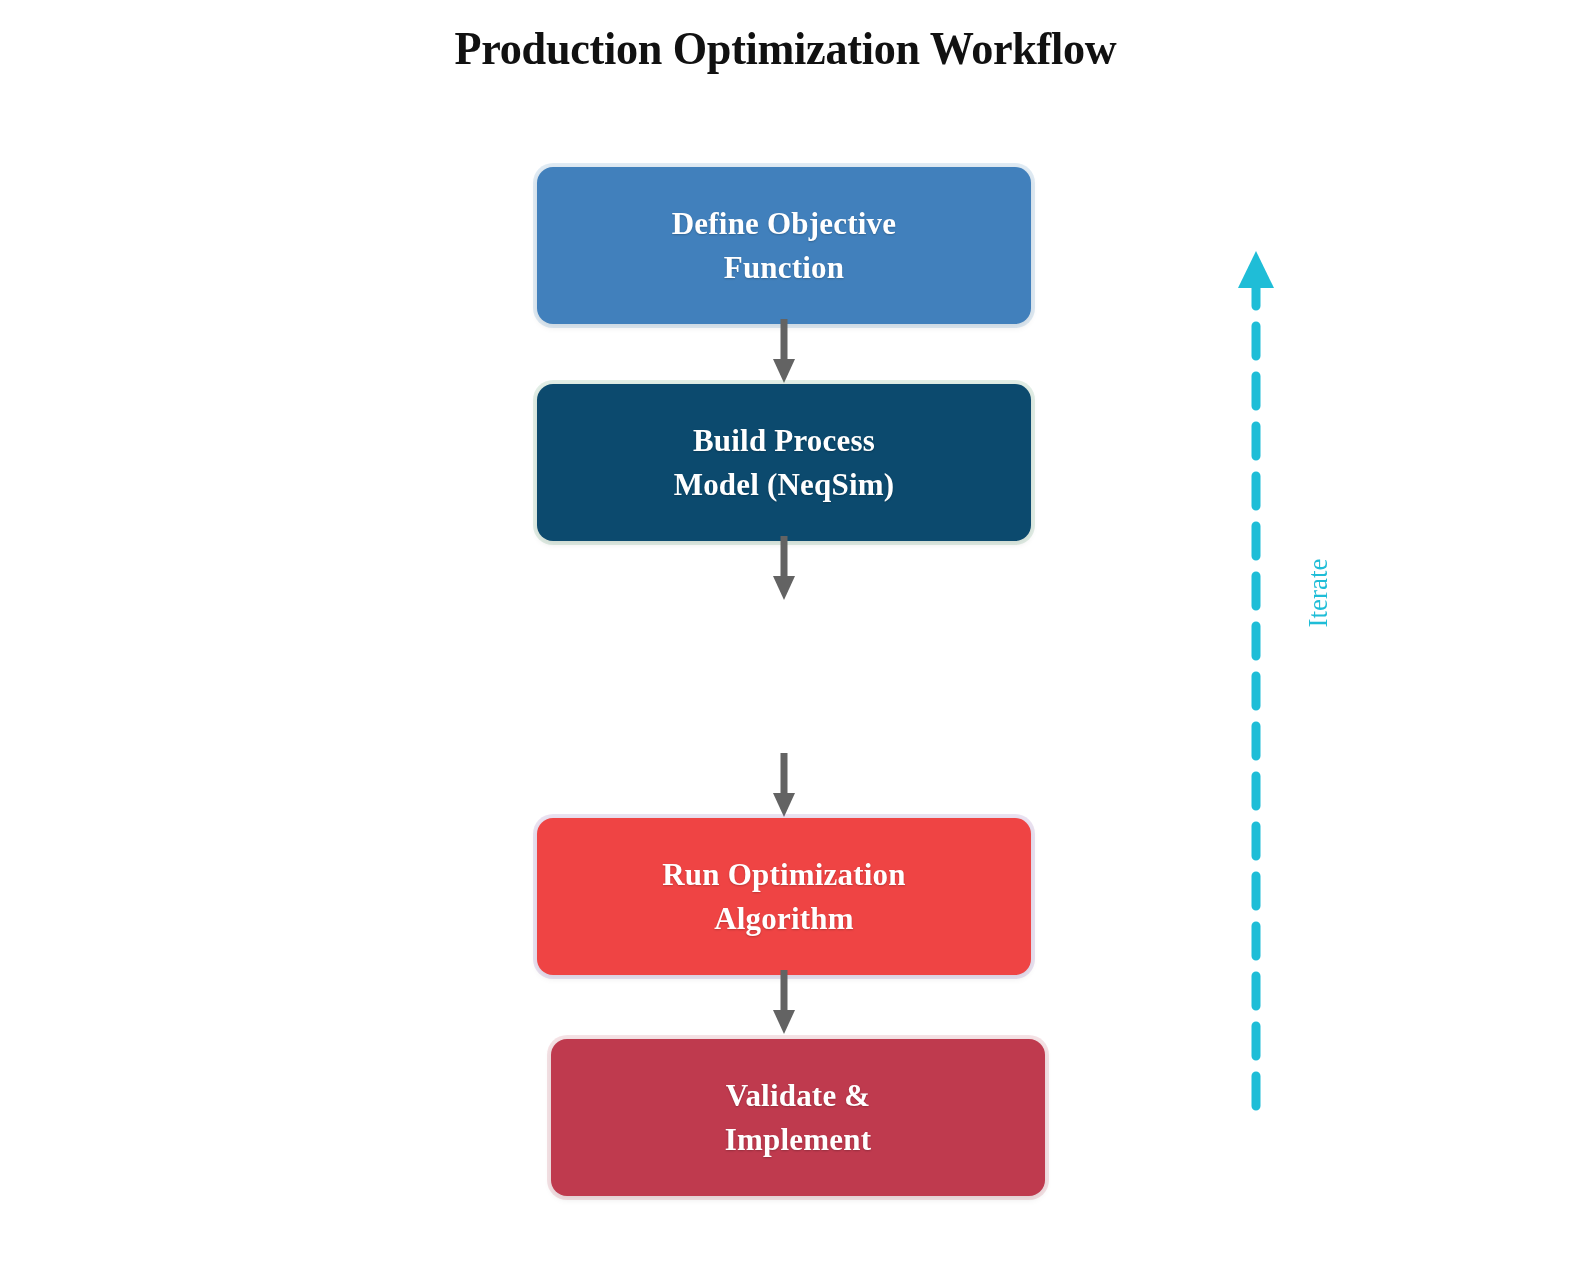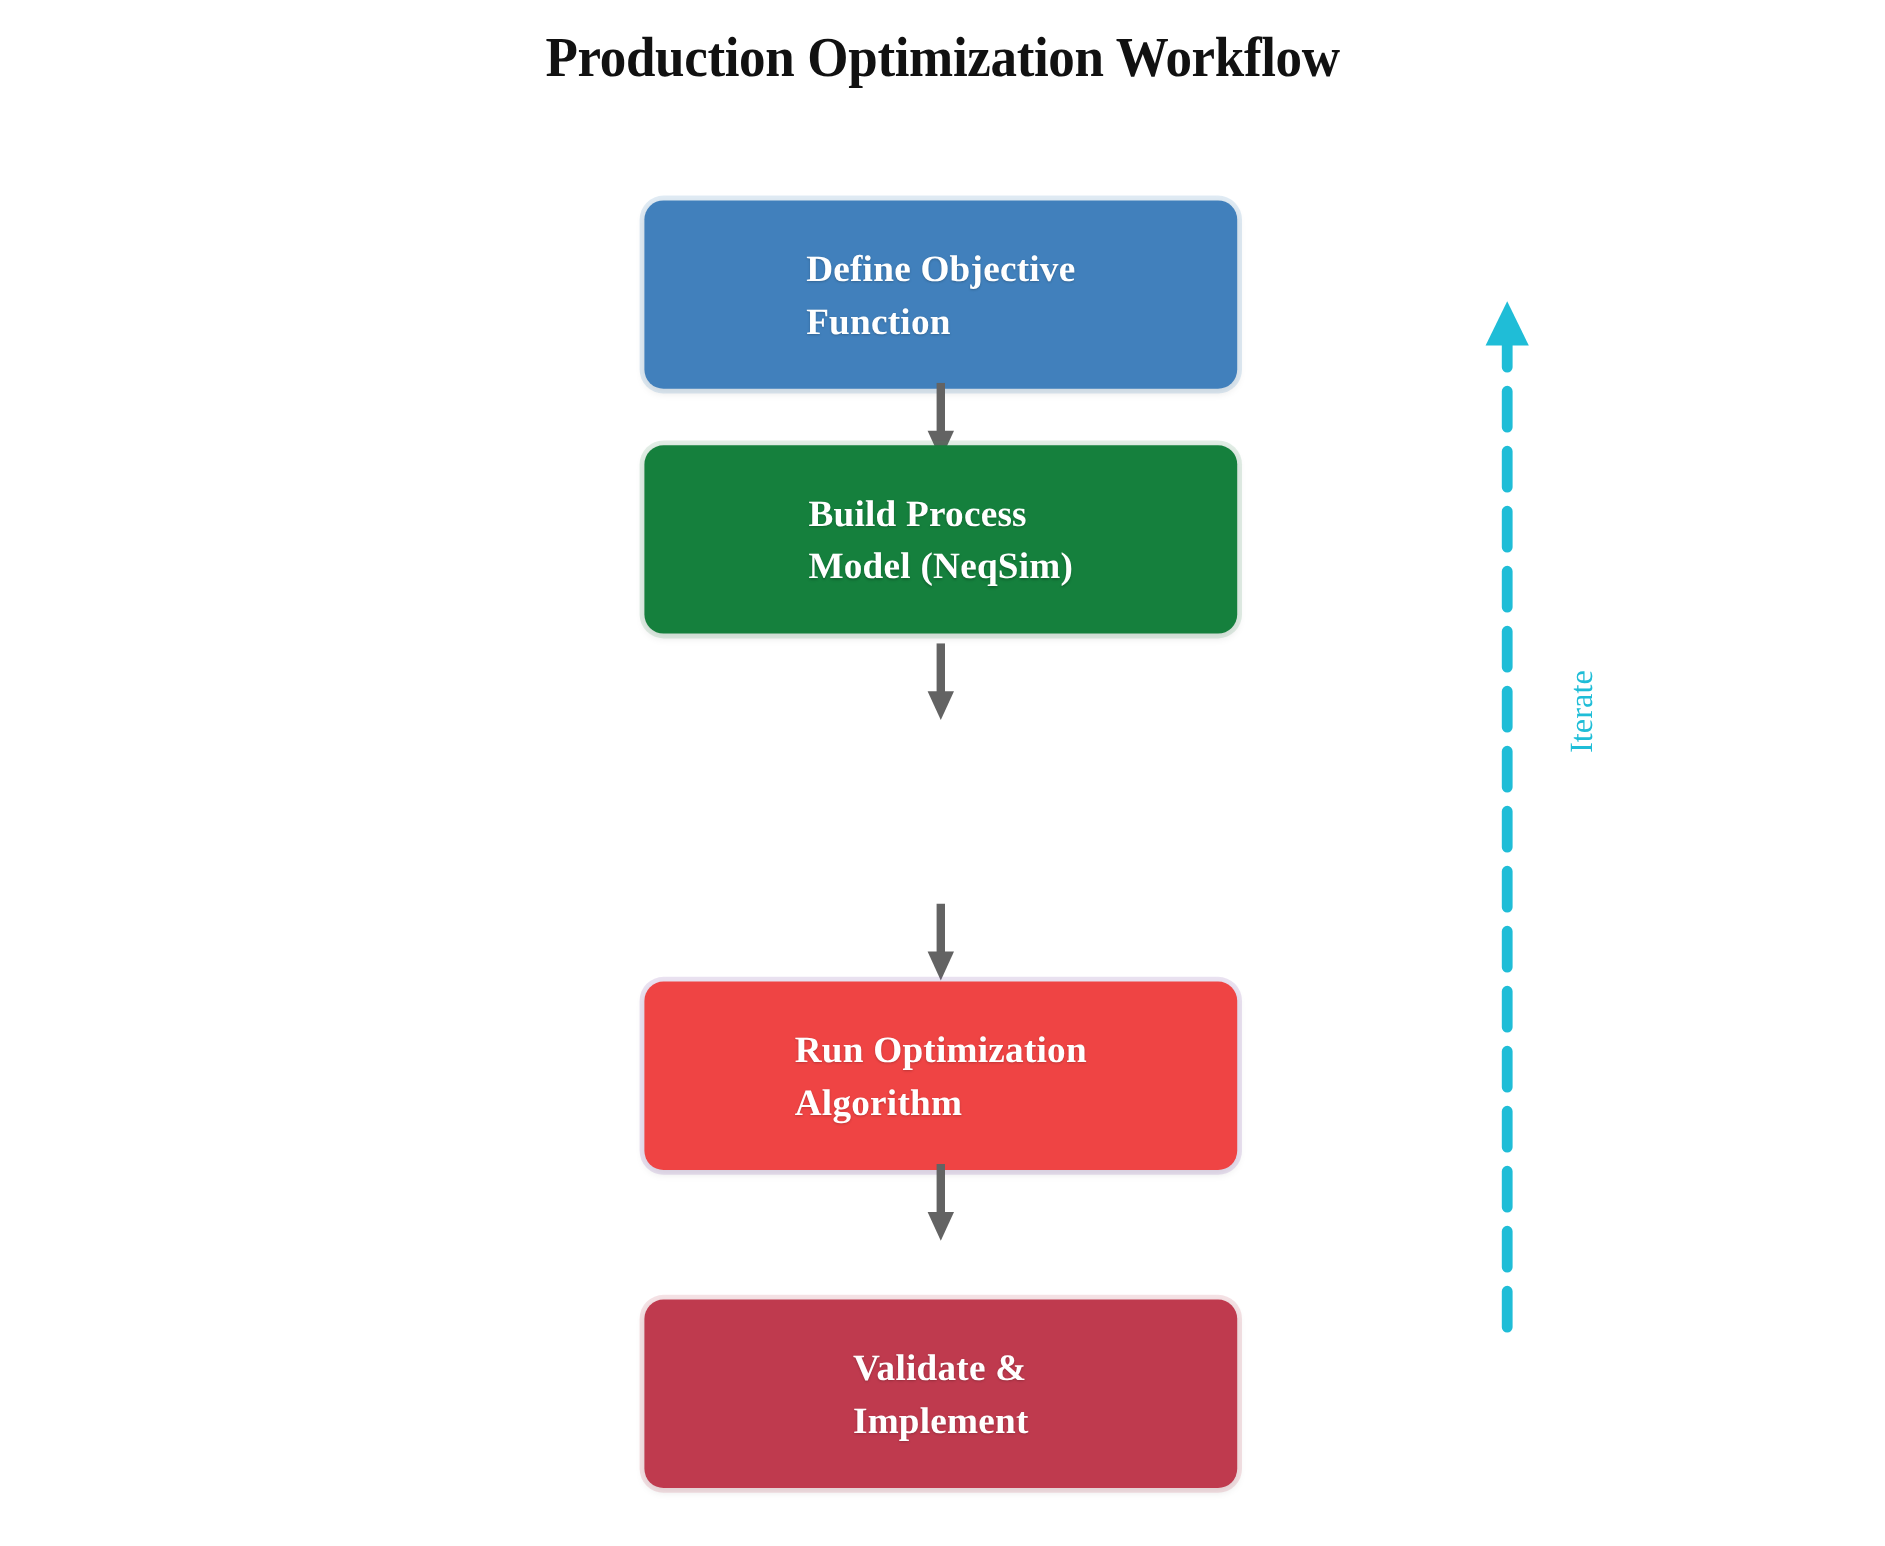--- a/index.html
+++ b/index.html
@@ -53,40 +53,40 @@
   .node {
     position: absolute;
     left: 0;
     width: 494px;
     height: 157px;
     box-sizing: border-box;
     border-radius: 16px;
     display: flex;
     align-items: center;
     justify-content: center;
-    text-align: left;
+    text-align: center;
     color: #ffffff;
     font-family: "Liberation Serif", "DejaVu Serif", serif;
     font-weight: bold;
     font-size: 31px;
     line-height: 44px;
     letter-spacing: 0.2px;
     text-shadow: 0 1px 2px rgba(0,0,0,0.22);
   }
   .node .node-label {
     display: block;
     padding: 0 18px;
     white-space: pre-line;
   }
 
   .node-0 { top: 0px;   background: #4180BC; box-shadow: 0 0 0 4px rgba(65,128,188,0.16), 0 3px 7px rgba(0,0,0,0.10); }
-  .node-1 { top: 204px; background: #15803d; box-shadow: 0 0 0 4px rgba(62,139,85,0.15),  0 3px 7px rgba(0,0,0,0.10); }
+  .node-1 { top: 217px; background: #0c4a6e; box-shadow: 0 0 0 4px rgba(62,139,85,0.15),  0 3px 7px rgba(0,0,0,0.10); }
   .node-2 { top: 434px; background: #E29434; box-shadow: 0 0 0 4px rgba(226,148,52,0.15), 0 3px 7px rgba(0,0,0,0.10); }
   .node-3 { top: 651px; background: #ef4444; box-shadow: 0 0 0 4px rgba(128,85,172,0.17), 0 3px 7px rgba(0,0,0,0.10); }
-  .node-4 { top: 916px; background: #BF3A4E; box-shadow: 0 0 0 4px rgba(191,58,78,0.15),  0 3px 7px rgba(0,0,0,0.10); }
+  .node-4 { top: 872px; background: #BF3A4E; box-shadow: 0 0 0 4px rgba(191,58,78,0.15),  0 3px 7px rgba(0,0,0,0.10); margin-left: 14px; }
 
   
   .connector {
     position: absolute;
     left: 235px;          
     width: 24px;
     height: 66px;
   }
   .connector-0 { top: 152px; }
   .connector-1 { top: 369px; }

